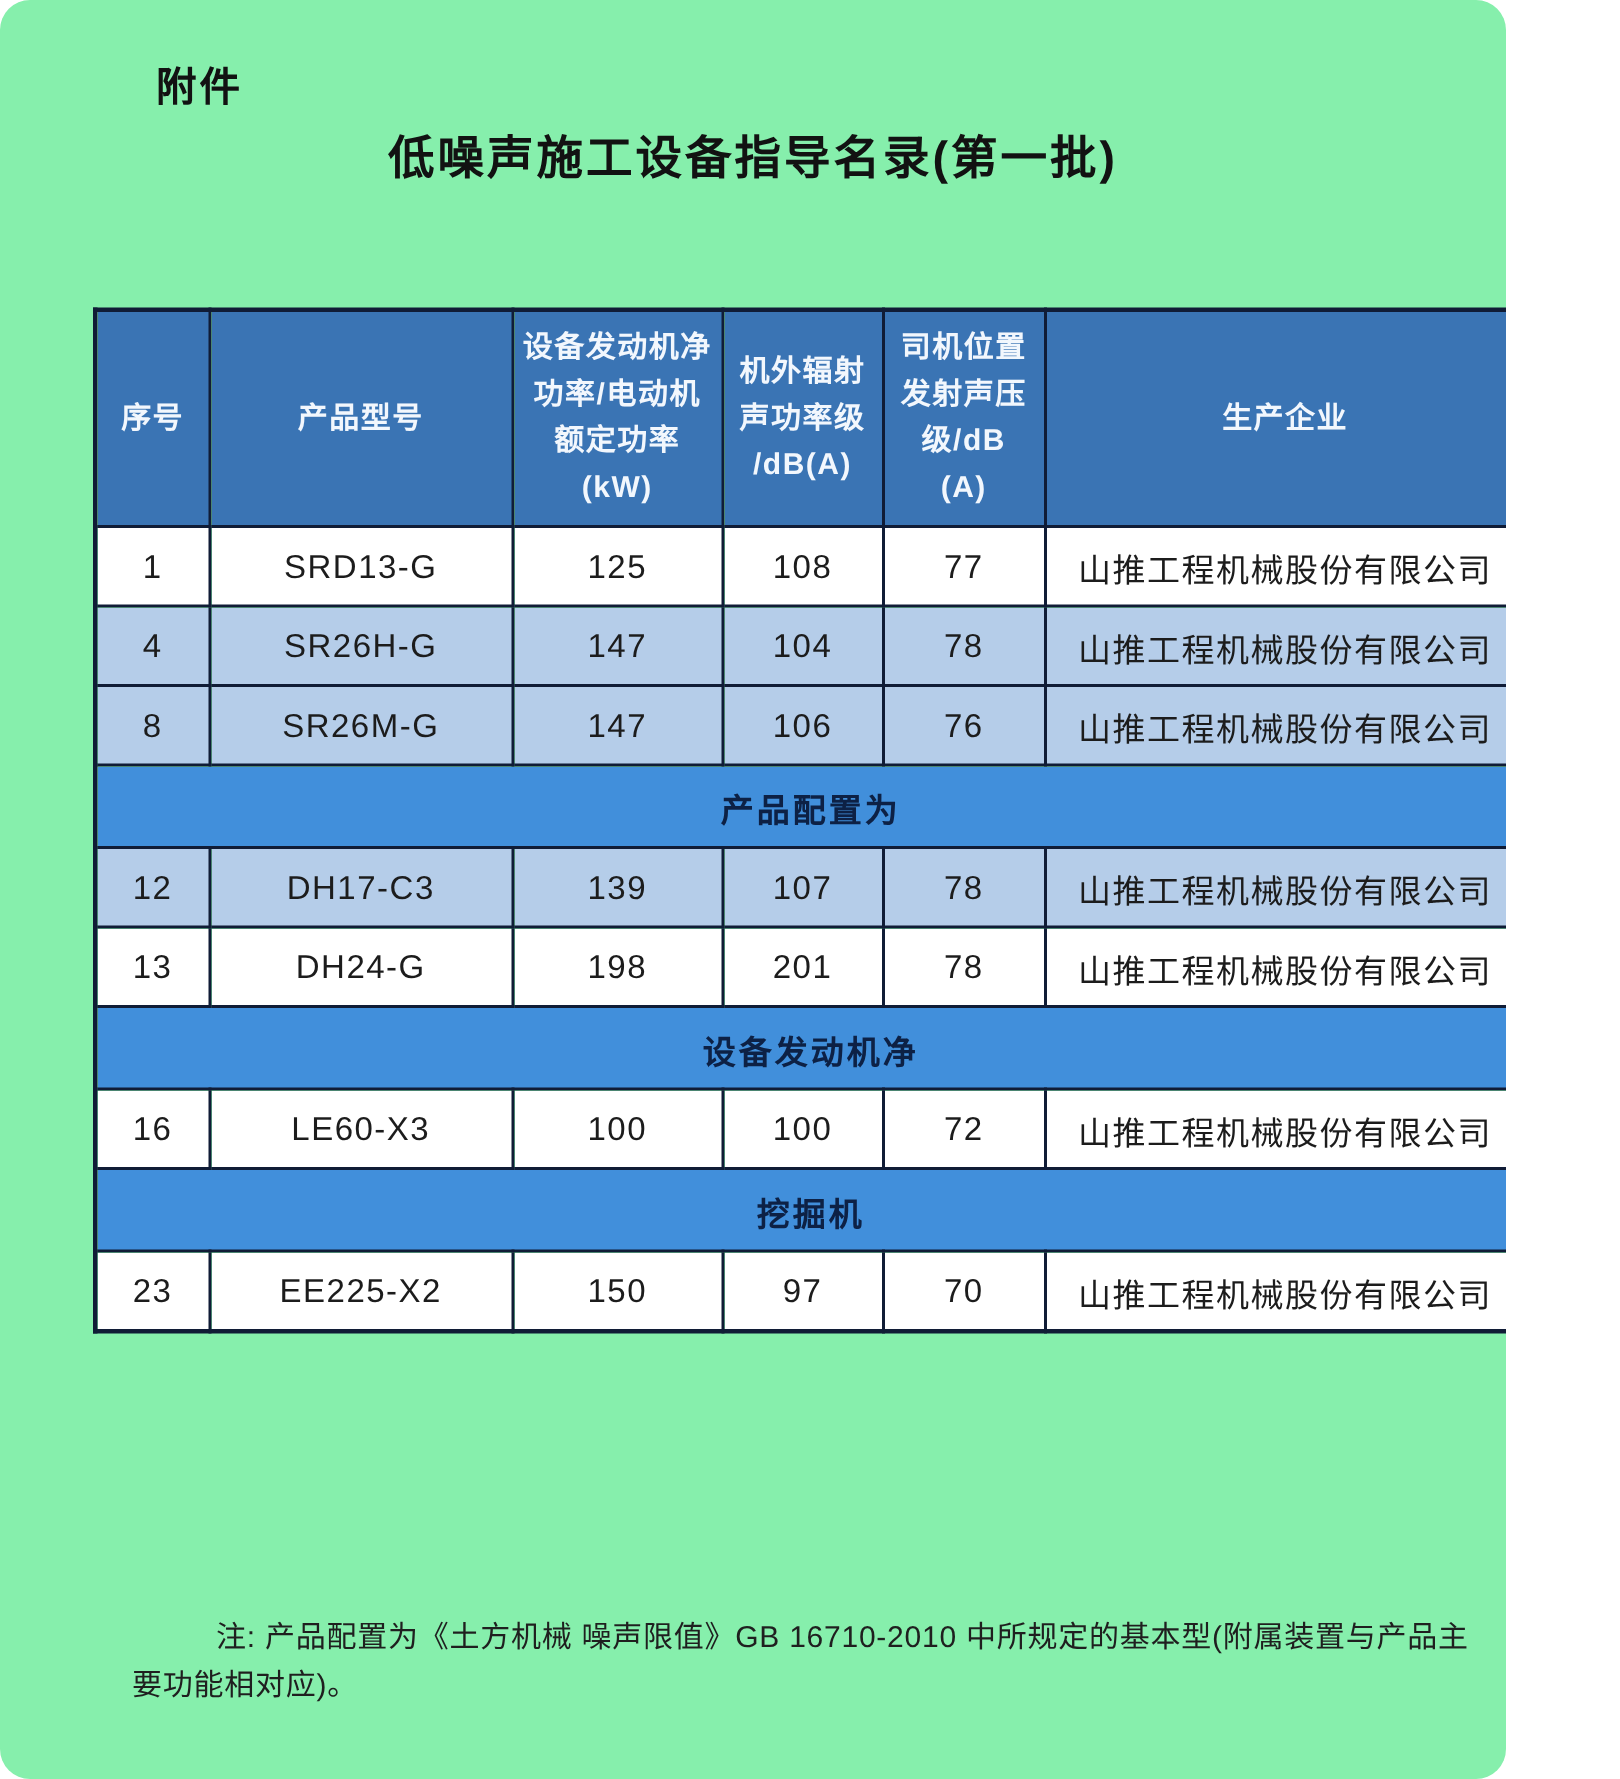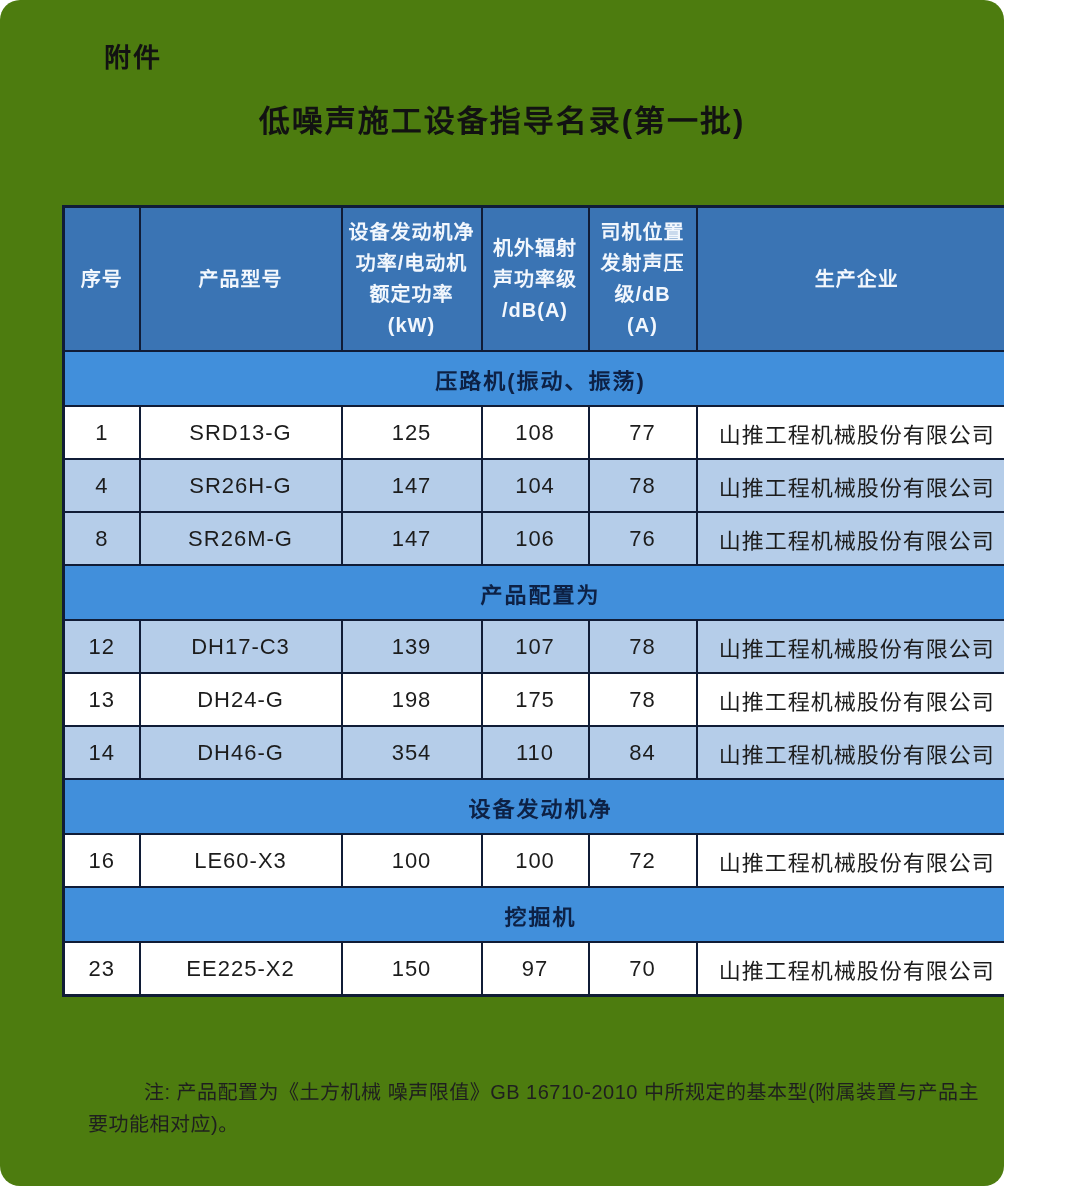--- a/index.html
+++ b/index.html
@@ -9,32 +9,32 @@
     --row-bg:#ffffff;
     --border:#101c36;
     --header-text:#f2f7fd;
     --category-text:#0d2145;
     --body-text:#1c1c1c;
   }
   html,body{margin:0;padding:0;background:#ffffff;}
   .page{
     position:relative;
     width:1004px;height:1186px;
-    background:#4d7c0f;
+    background:#86efac;
     font-family:"Liberation Sans","DejaVu Sans",sans-serif;
     overflow:hidden;
     border-radius:20px;
   }
   .attachment-label{
     position:absolute;left:104px;top:36px;
     font-size:27px;font-weight:bold;color:#121212;
     letter-spacing:2px;
   }
   .doc-title{
-    position:absolute;left:0;right:0;top:96px;margin:0;
+    position:absolute;left:0;right:0;top:80px;margin:0;
     text-align:center;
     font-size:31px;font-weight:bold;color:#121212;
     letter-spacing:2px;
   }
   table.equipment{
     position:absolute;left:62px;top:205px;
     width:954px;
     border-collapse:collapse;table-layout:fixed;
     border:3px solid var(--border);
   }
@@ -104,23 +104,20 @@
 声功率级
 /dB(A)</th>
         <th>司机位置
 发射声压
 级/dB
 (A)</th>
         <th>生产企业</th>
       </tr>
     </thead>
     <tbody>
-        <tr>
-          <td colspan="6" class="category-cell">压路机(振动、振荡)</td>
-        </tr>
         <tr class="data-row shade-white">
           <td>1</td>
           <td>SRD13-G</td>
           <td>125</td>
           <td>108</td>
           <td>77</td>
           <td>山推工程机械股份有限公司</td>
         </tr>
         <tr class="data-row shade-blue">
           <td>4</td>
@@ -146,30 +143,22 @@
           <td>DH17-C3</td>
           <td>139</td>
           <td>107</td>
           <td>78</td>
           <td>山推工程机械股份有限公司</td>
         </tr>
         <tr class="data-row shade-white">
           <td>13</td>
           <td>DH24-G</td>
           <td>198</td>
-          <td>175</td>
+          <td>201</td>
           <td>78</td>
-          <td>山推工程机械股份有限公司</td>
-        </tr>
-        <tr class="data-row shade-blue">
-          <td>14</td>
-          <td>DH46-G</td>
-          <td>354</td>
-          <td>110</td>
-          <td>84</td>
           <td>山推工程机械股份有限公司</td>
         </tr>
         <tr>
           <td colspan="6" class="category-cell">设备发动机净</td>
         </tr>
         <tr class="data-row shade-white">
           <td>16</td>
           <td>LE60-X3</td>
           <td>100</td>
           <td>100</td>

